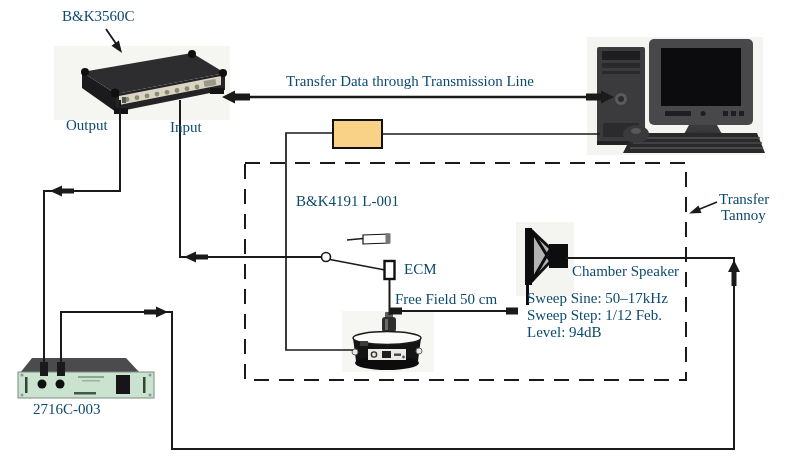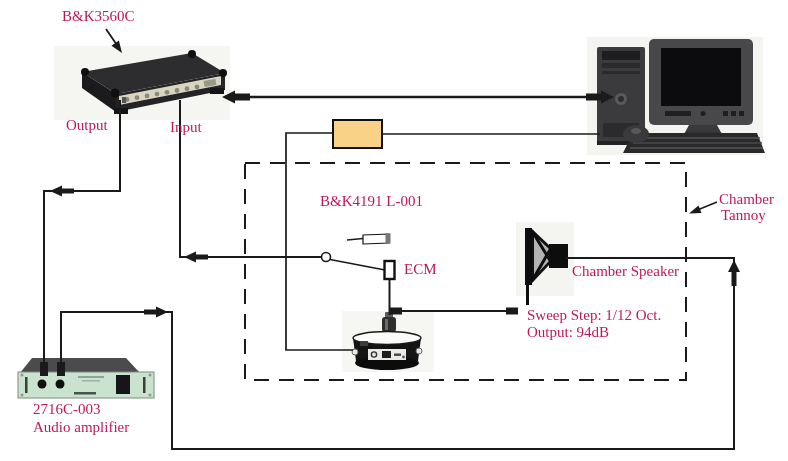--- a/index.html
+++ b/index.html
@@ -3,21 +3,21 @@
 <meta charset="utf-8">
 <style>
   :root{
     --controller-box:#f9d287;
     --amplifier-panel:#c9e3cf;
     --wire:#1a1a1a;
   }
   html,body{margin:0;padding:0;background:#fff;}
   #stage{
     position:relative;width:788px;height:461px;background:#ffffff;
-    font-family:"Liberation Serif","DejaVu Serif",serif;color:#be185d;overflow:hidden;
+    font-family:"Liberation Serif","DejaVu Serif",serif;color:#0c4a6e;overflow:hidden;
   }
   .lbl{position:absolute;white-space:nowrap;font-size:15px;line-height:17px;}
   .photo{position:absolute;}
   #controller-box{
     position:absolute;left:332px;top:119px;width:51px;height:30px;
     background:var(--controller-box);border:2px solid #111;box-sizing:border-box;
   }
   #chamber-rect{position:absolute;left:0;top:0;pointer-events:none;}
   #overlay{position:absolute;left:0;top:0;}
   .wire{stroke:var(--wire);fill:none;}
@@ -213,29 +213,31 @@
     <g>
       <line class="wire" x1="717" y1="202" x2="695" y2="211" stroke-width="1.5"></line>
       <polygon class="plug" points="689,213.5 701.5,213 698.5,205.6"></polygon>
     </g>
   </svg>
 
   <div class="lbl" style="left:62px;top:8px">B&amp;K3560C</div>
   <div class="lbl" style="left:66px;top:117px">Output</div>
   <div class="lbl" style="left:170px;top:119px">Input</div>
 
-
-
-  <div class="lbl" style="left:320px;top:193px">B&amp;K4191 L-001</div>
+  <div class="lbl" style="left:262px;top:73px;width:296px;text-align:center">Transfer Data through Transmission Line</div>
+
+
+  <div class="lbl" style="left:296px;top:193px">B&amp;K4191 L-001</div>
 
   <div class="lbl" style="left:404px;top:261px">ECM</div>
+  <div class="lbl" style="left:395px;top:291px">Free Field 50 cm</div>
 
   <div class="lbl" style="left:572px;top:263px">Chamber Speaker</div>
-  <div class="lbl" style="left:527px;top:307px">Sweep Step: 1/12 Oct.</div>
-  <div class="lbl" style="left:527px;top:324px">Output: 94dB</div>
-
-  <div class="lbl" style="left:719px;top:191px">Chamber</div>
+  <div class="lbl" style="left:527px;top:290px">Sweep Sine: 50–17kHz</div>
+  <div class="lbl" style="left:527px;top:307px">Sweep Step: 1/12 Feb.</div>
+  <div class="lbl" style="left:527px;top:324px">Level: 94dB</div>
+
+  <div class="lbl" style="left:719px;top:191px">Transfer</div>
   <div class="lbl" style="left:721px;top:207px">Tannoy</div>
 
   <div class="lbl" style="left:33px;top:401px">2716C-003</div>
-  <div class="lbl" style="left:33px;top:419px">Audio amplifier</div>
 
 </div>
 
 </body></html>

